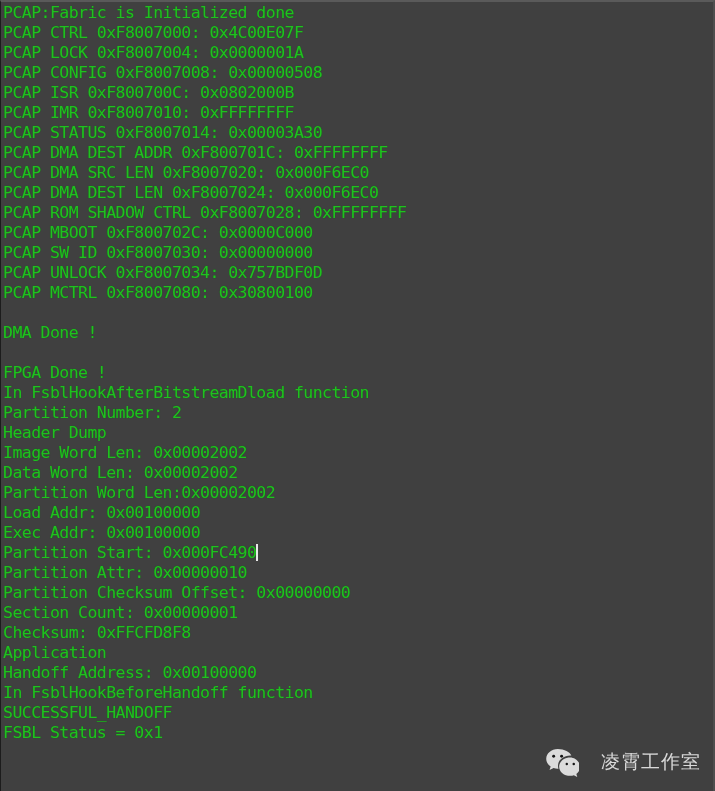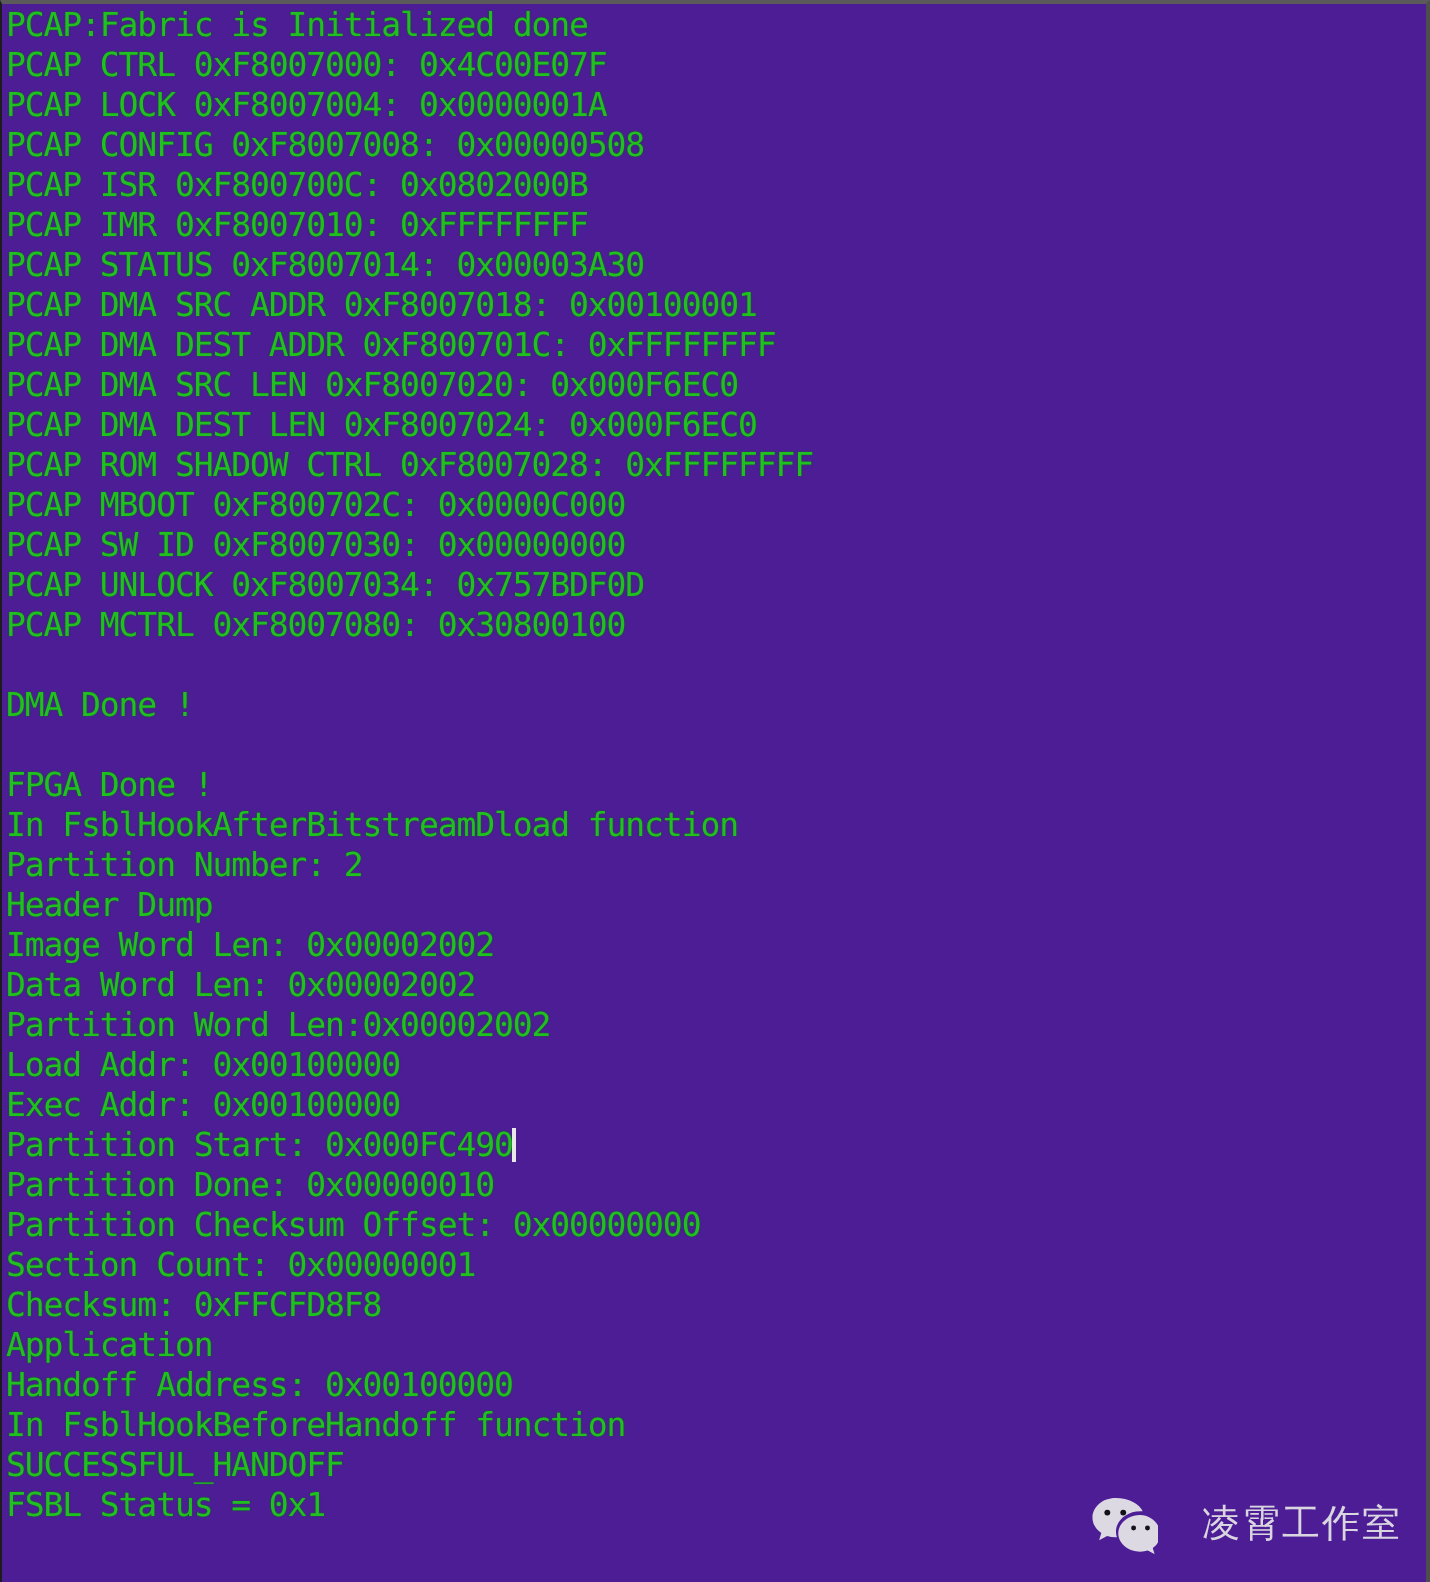--- a/index.html
+++ b/index.html
@@ -12,21 +12,21 @@
     width: 715px;
     height: 791px;
     overflow: hidden;
     font-family: "DejaVu Sans Mono", "Liberation Mono", monospace;
   }
 
   #terminal {
     position: relative;
     width: 715px;
     height: 791px;
-    background: #4c1d95;
+    background: #404040;
     box-sizing: border-box;
     border-top: 2px solid #5a5a5a;
     border-right: 2px solid #4e4e4e;
     border-left: 1px solid #1c1c1c;
     overflow: hidden;
   }
 
   #console-output {
     position: absolute;
     left: 0;
@@ -95,21 +95,20 @@
 <div id="terminal">
 
   <div id="console-output">
       <div class="line">PCAP:Fabric is Initialized done</div>
       <div class="line">PCAP CTRL 0xF8007000: 0x4C00E07F</div>
       <div class="line">PCAP LOCK 0xF8007004: 0x0000001A</div>
       <div class="line">PCAP CONFIG 0xF8007008: 0x00000508</div>
       <div class="line">PCAP ISR 0xF800700C: 0x0802000B</div>
       <div class="line">PCAP IMR 0xF8007010: 0xFFFFFFFF</div>
       <div class="line">PCAP STATUS 0xF8007014: 0x00003A30</div>
-      <div class="line">PCAP DMA SRC ADDR 0xF8007018: 0x00100001</div>
       <div class="line">PCAP DMA DEST ADDR 0xF800701C: 0xFFFFFFFF</div>
       <div class="line">PCAP DMA SRC LEN 0xF8007020: 0x000F6EC0</div>
       <div class="line">PCAP DMA DEST LEN 0xF8007024: 0x000F6EC0</div>
       <div class="line">PCAP ROM SHADOW CTRL 0xF8007028: 0xFFFFFFFF</div>
       <div class="line">PCAP MBOOT 0xF800702C: 0x0000C000</div>
       <div class="line">PCAP SW ID 0xF8007030: 0x00000000</div>
       <div class="line">PCAP UNLOCK 0xF8007034: 0x757BDF0D</div>
       <div class="line">PCAP MCTRL 0xF8007080: 0x30800100</div>
       <div class="line blank"></div>
       <div class="line">DMA Done !</div>
@@ -117,21 +116,21 @@
       <div class="line">FPGA Done !</div>
       <div class="line">In FsblHookAfterBitstreamDload function</div>
       <div class="line">Partition Number: 2</div>
       <div class="line">Header Dump</div>
       <div class="line">Image Word Len: 0x00002002</div>
       <div class="line">Data Word Len: 0x00002002</div>
       <div class="line">Partition Word Len:0x00002002</div>
       <div class="line">Load Addr: 0x00100000</div>
       <div class="line">Exec Addr: 0x00100000</div>
       <div class="line has-cursor"><span>Partition Start: 0x000FC490</span><span class="cursor"></span></div>
-      <div class="line">Partition Done: 0x00000010</div>
+      <div class="line">Partition Attr: 0x00000010</div>
       <div class="line">Partition Checksum Offset: 0x00000000</div>
       <div class="line">Section Count: 0x00000001</div>
       <div class="line">Checksum: 0xFFCFD8F8</div>
       <div class="line">Application</div>
       <div class="line">Handoff Address: 0x00100000</div>
       <div class="line">In FsblHookBeforeHandoff function</div>
       <div class="line">SUCCESSFUL_HANDOFF</div>
       <div class="line">FSBL Status = 0x1</div>
     </div>
 

